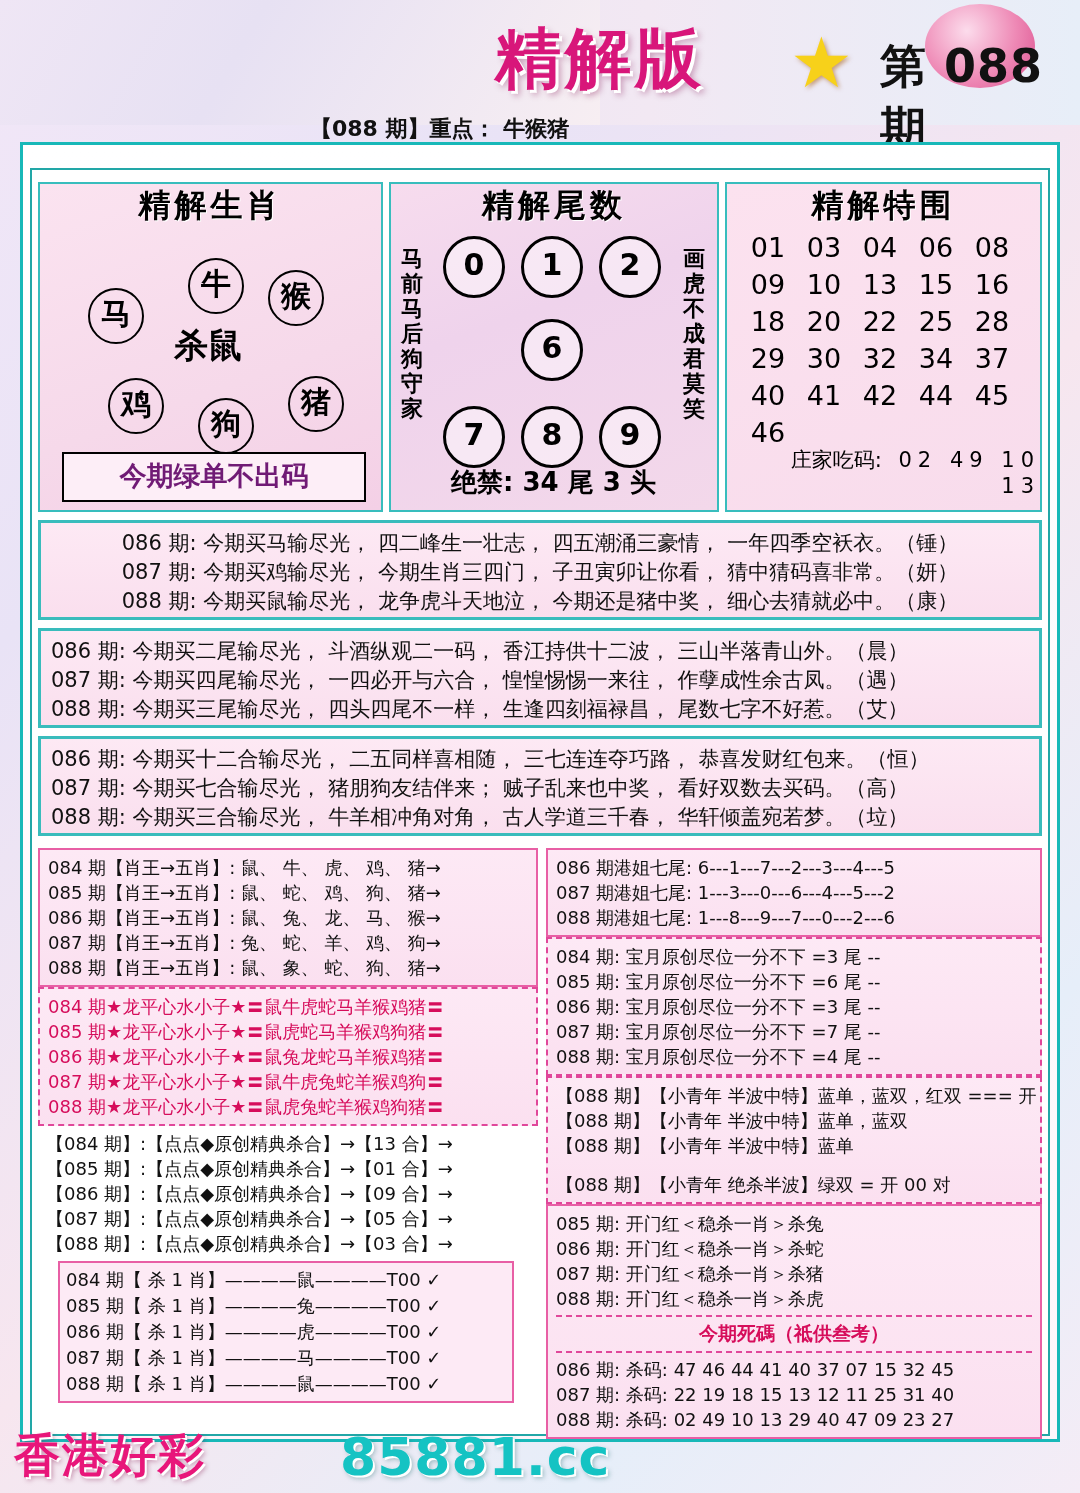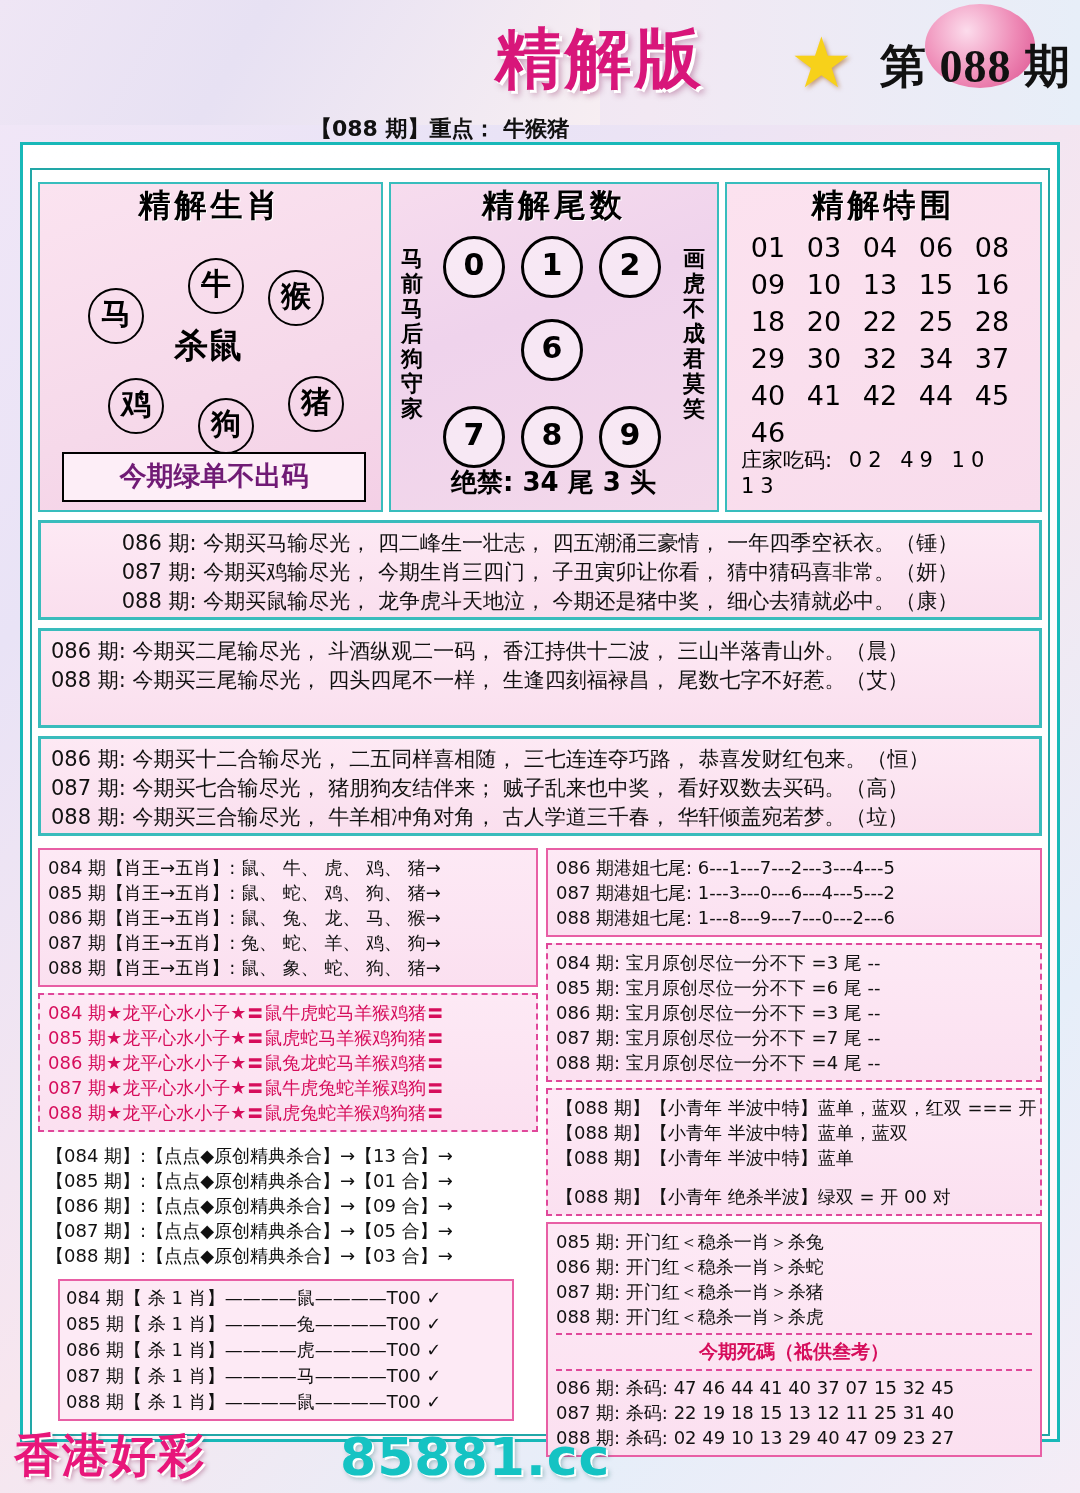--- a/index.html
+++ b/index.html
@@ -14,21 +14,21 @@
     background:linear-gradient(90deg,#f6eef6 0%,#ece5f4 30%,#f2e8f3 60%,#e7eef8 100%);}
   .hdr-left-block{position:absolute;left:0;top:0;width:600px;height:125px;
     background:linear-gradient(120deg,#efe6f5,#e7e1f3 40%,#f7eef2 100%);}
   .hdr-title{position:absolute;left:495px;top:14px;font-size:66px;font-weight:bold;
     color:#d8167a;letter-spacing:4px;
     text-shadow:3px 3px 0 #fff,5px 5px 6px rgba(120,0,70,.35);
     font-family:"DejaVu Sans","Liberation Sans",sans-serif;}
   .hdr-star{position:absolute;left:790px;top:22px;font-size:70px;color:#f7d11a;
     text-shadow:2px 2px 4px rgba(160,80,0,.5);}
   .hdr-issue{position:absolute;left:880px;top:36px;font-size:46px;font-weight:bold;color:#111;
-    letter-spacing:1px;font-family:Liberation Serif, serif;}
+    letter-spacing:1px;}
   .hdr-ball{position:absolute;left:925px;top:4px;width:110px;height:84px;border-radius:50%;
     background:radial-gradient(circle at 38% 32%,#ffd9ea,#ef78aa 55%,#d8317a 100%);
     opacity:.85;}
   .hdr-sub{position:absolute;left:310px;top:114px;font-size:22px;font-weight:bold;color:#111;}
   
   .frame{position:absolute;left:20px;top:142px;width:1040px;height:1300px;
     border:3px solid #18b8b8;background:linear-gradient(180deg,#ffffff,#fdf6fb);
     box-sizing:border-box;padding:6px;}
   .zig{position:absolute;left:26px;top:148px;width:1028px;height:14px;
     background:repeating-linear-gradient(135deg,#e8c64a 0 8px,#7ac943 8px 16px,#39b0e5 16px 24px,#ef5ba1 24px 32px);
@@ -51,35 +51,35 @@
     background:#fdeef7;text-align:center;line-height:44px;font-size:27px;font-weight:bold;color:#701a75;}
   
   .tail-circle{position:absolute;width:56px;height:56px;border:3px solid #000;border-radius:50%;
     text-align:center;line-height:52px;font-size:30px;font-weight:bold;background:rgba(255,255,255,.45);}
   .vtext{position:absolute;font-size:22px;font-weight:bold;color:#000;line-height:25px;width:26px;}
   .ban{position:absolute;left:14px;bottom:10px;font-size:26px;font-weight:bold;color:#000;}
   
   .numgrid{position:absolute;left:10px;top:48px;width:300px;}
   .numrow{display:flex;justify-content:flex-start;gap:10px;margin-bottom:6px;padding-left:8px;}
   .num{width:46px;text-align:center;font-size:27px;color:#000;}
-  .eatline{position:absolute;left:14px;bottom:12px;font-size:21px;color:#000;}
+  .eatline{position:absolute;left:14px;bottom:12px;font-size:21px;color:#000;text-align:right;}
   .eatnums{letter-spacing:6px;margin-left:10px;}
   
   .verse-block{position:absolute;left:38px;width:1004px;border:3px solid #39bcbc;
     background:linear-gradient(180deg,#fde9f4,#fadfee);box-sizing:border-box;padding:6px 10px;}
   .vb1{top:520px;height:100px;text-align:center;}
   .vb2{top:628px;height:100px;}
   .vb3{top:736px;height:100px;}
   .vline{font-size:21px;color:#111;line-height:29px;white-space:nowrap;}
   
   .lower{position:absolute;left:38px;top:848px;width:1004px;height:580px;display:flex;gap:8px;}
   .lcol{width:500px;position:relative;}
   .rcol{width:496px;position:relative;}
   .panel{border:2px solid #e85fa5;background:linear-gradient(180deg,#fde9f5,#fbe0f0);
-    box-sizing:border-box;padding:5px 8px;margin-bottom:6px;}
+    box-sizing:border-box;padding:5px 8px;}
   .dash{border:2px dashed #e0479a;}
   .pline{font-size:18px;color:#111;line-height:25px;white-space:nowrap;}
   .red{color:#d60d5b;}
   .kill-table{border:2px solid #e85fa5;background:#fdeaf5;padding:4px 6px;}
   .kt-line{font-size:18px;color:#111;line-height:26px;white-space:nowrap;letter-spacing:0px;}
   .hr-dash{border-top:2px dashed #e0479a;margin:4px 0;}
   .rt-title{text-align:center;font-size:19px;font-weight:bold;color:#d60d5b;}
   
   .footer{position:absolute;left:0;bottom:0;width:1080px;height:60px;}
   .foot-cn{position:absolute;left:14px;bottom:6px;font-size:46px;font-weight:bold;color:#e8167a;
@@ -183,20 +183,21 @@
   </div>
 </div>
 
 <div class="verse-block vb1">
   <div class="vline">086 期:  今期买马输尽光， 四二峰生一壮志， 四五潮涌三豪情， 一年四季空袄衣。（锤）</div>
   <div class="vline">087 期:  今期买鸡输尽光， 今期生肖三四门， 子丑寅卯让你看， 猜中猜码喜非常。（妍）</div>
   <div class="vline">088 期:  今期买鼠输尽光， 龙争虎斗天地泣， 今期还是猪中奖， 细心去猜就必中。（康）</div>
 </div>
 <div class="verse-block vb2">
   <div class="vline">086 期:  今期买二尾输尽光， 斗酒纵观二一码， 香江持供十二波， 三山半落青山外。（晨）</div>
+  <div class="vline">087 期:  今期买四尾输尽光， 一四必开与六合， 惶惶惕惕一来往， 作孽成性余古凤。（遇）</div>
   <div class="vline">088 期:  今期买三尾输尽光， 四头四尾不一样， 生逢四刻福禄昌， 尾数七字不好惹。（艾）</div>
 </div>
 <div class="verse-block vb3">
   <div class="vline">086 期:  今期买十二合输尽光， 二五同样喜相随， 三七连连夺巧路， 恭喜发财红包来。（恒）</div>
   <div class="vline">087 期:  今期买七合输尽光， 猪朋狗友结伴来； 贼子乱来也中奖， 看好双数去买码。（高）</div>
   <div class="vline">088 期:  今期买三合输尽光， 牛羊相冲角对角， 古人学道三千春， 华轩倾盖宛若梦。（垃）</div>
 </div>
 
 <div class="lower">
 

